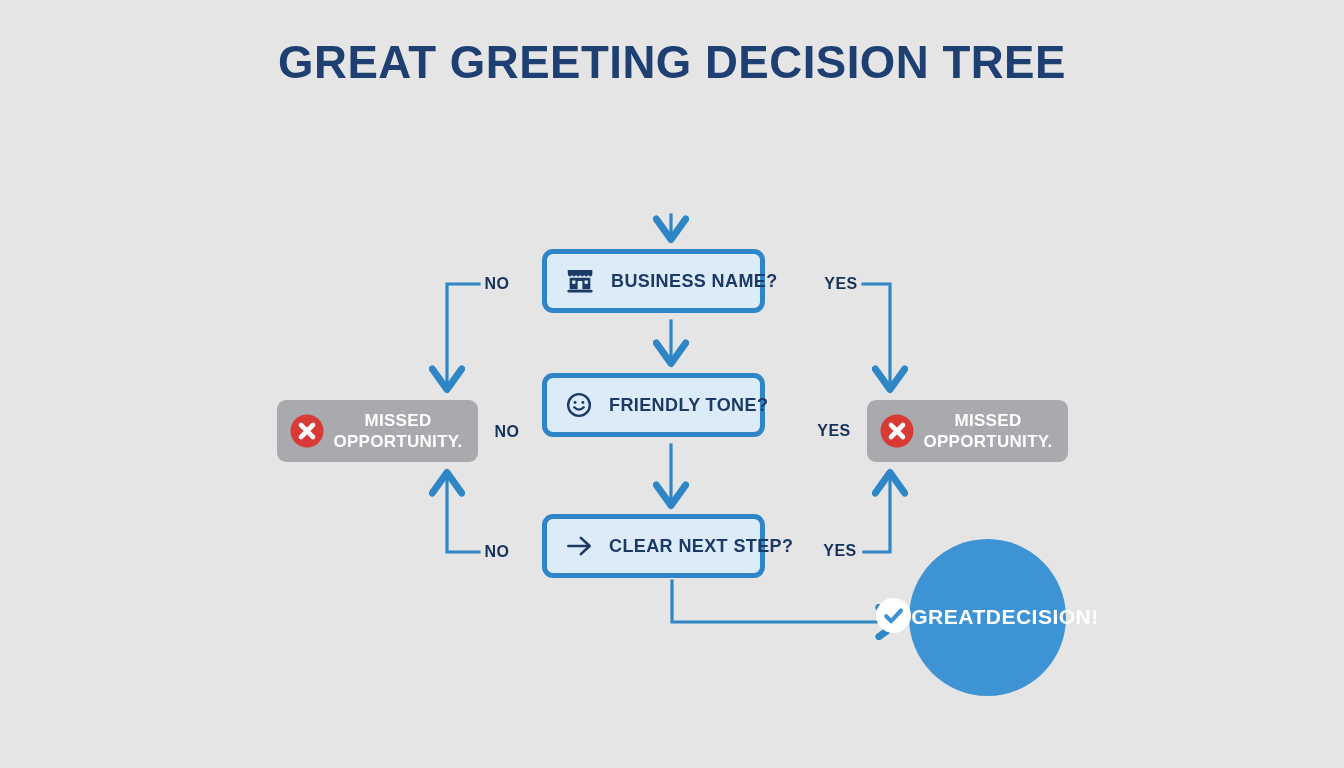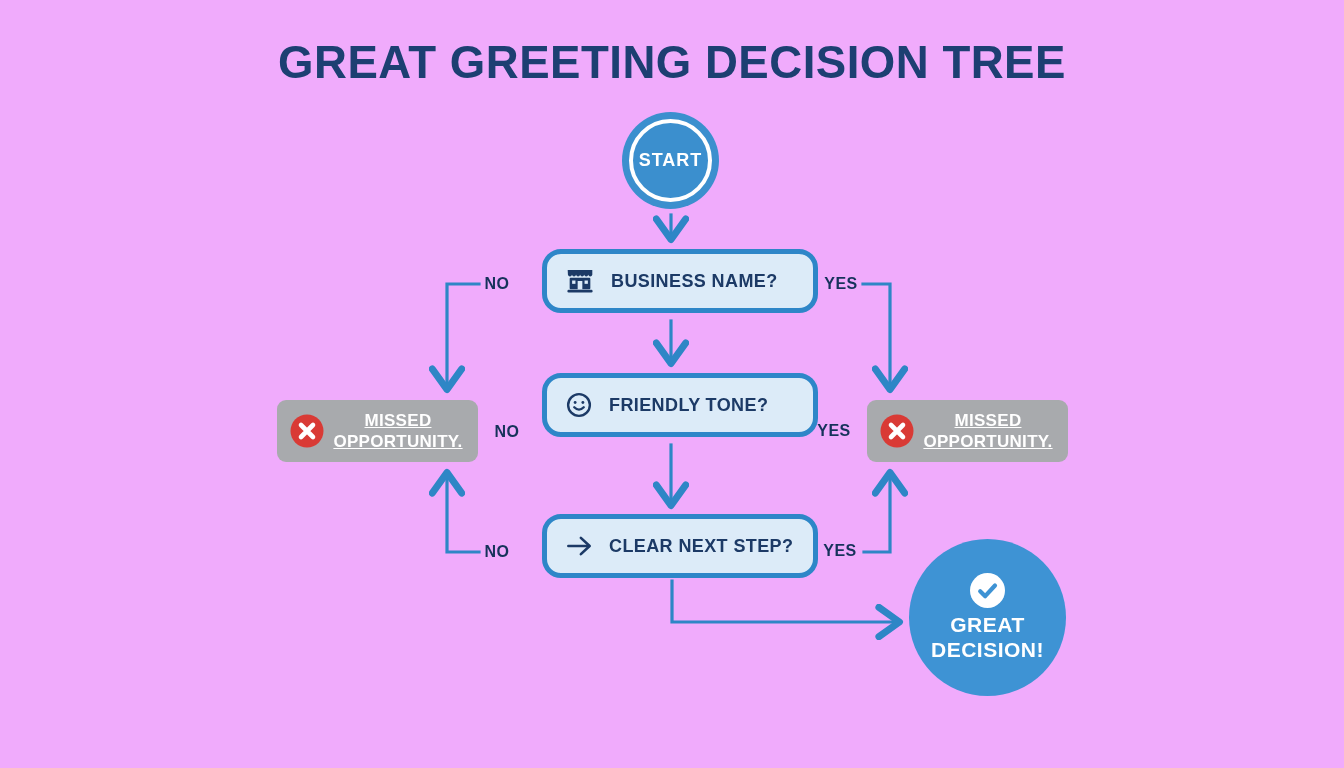--- a/index.html
+++ b/index.html
@@ -1,19 +1,19 @@
 <!DOCTYPE html>
 <html><head>
 <meta charset="utf-8">
 <style>
   * { margin:0; padding:0; box-sizing:border-box; }
   html,body { background:#ffffff; }
   body { font-family:"Liberation Sans", sans-serif; }
   .canvas {
-    position:relative; width:1344px; height:768px; background:#f0abfc;
+    position:relative; width:1344px; height:768px; background:#e5e5e5;
     overflow:hidden;
   }
   .title {
     position:absolute; left:0; top:34px; width:100%;
     text-align:center; font-size:47px; font-weight:bold;
     color:#1d3f72; letter-spacing:0.5px; transform:scaleX(0.97);
     white-space:nowrap;
   }
   
   .wires { position:absolute; left:0; top:0; width:1344px; height:768px; pointer-events:none; }
@@ -28,22 +28,22 @@
     content:""; position:absolute; inset:7px; border:4.5px solid #ffffff;
     border-radius:50%;
   }
   .start-label {
     position:relative; color:#ffffff; font-weight:bold; font-size:18px;
     letter-spacing:1px;
   }
 
   
   .dbox {
-    position:absolute; left:542px; width:276px; height:64px;
-    background:#dcebf8; border:5px solid #2e86c8; border-radius:19px;
+    position:absolute; left:542px; width:223px; height:64px;
+    background:#dcebf8; border:5px solid #2e86c8; border-radius:11px;
     display:flex; align-items:center; padding-left:17px;
   }
   .dbox .nicon { display:flex; align-items:center; margin-right:15px; flex:0 0 auto; }
   .dbox .nlabel {
     color:#1c3a66; font-weight:bold; font-size:18px; letter-spacing:0.4px;
     white-space:nowrap;
   }
   .dbox-1 { top:249px; }
   .dbox-2 { top:373px; }
   .dbox-3 { top:514px; }
@@ -58,28 +58,28 @@
   .missed {
     position:absolute; top:400px; width:201px; height:62px;
     background:#a8aaad; border-radius:9px;
     display:flex; align-items:center;
   }
   .missed-left { left:277px; }
   .missed-right { left:867px; }
   .missed .micon { flex:0 0 auto; margin-left:13px; display:flex; }
   .missed .mtext {
     flex:1 1 auto; text-align:center; color:#ffffff; font-weight:bold;
-    font-size:17px; line-height:1.25; letter-spacing:0.3px; padding-right:6px;text-decoration:underline;
+    font-size:17px; line-height:1.25; letter-spacing:0.3px; padding-right:6px;
   }
 
   
   .success {
     position:absolute; left:909px; top:539px; width:157px; height:157px;
     border-radius:50%; background:#3e93d4;
-    display:flex; flex-direction:column; align-items:center; justify-content:center;
+    display:flex; align-items:center; justify-content:center;
   }
   .success .sicon { display:flex; margin-bottom:5px; }
   .success .sline {
     color:#ffffff; font-weight:bold; font-size:21px; line-height:1.18;
     letter-spacing:0.5px; text-align:center;
   }
 </style>
 </head>
 <body>
 
@@ -98,23 +98,20 @@
       <path d="M671,321 L671,362" marker-end="url(#arr)"></path>
       <path d="M671,445 L671,504" marker-end="url(#arr)"></path>
       <path d="M479,284 L447,284 L447,388" marker-end="url(#arr)"></path>
       <path d="M863,284 L890,284 L890,388" marker-end="url(#arr)"></path>
       <path d="M479,552 L447,552 L447,474" marker-end="url(#arr)"></path>
       <path d="M864,552 L890,552 L890,474" marker-end="url(#arr)"></path>
       <path d="M672,581 L672,622 L898,622" marker-end="url(#arr)"></path>
     </g>
   </svg>
 
-  <div class="start-node">
-    <span class="start-label">START</span>
-  </div>
 
   <div class="dbox dbox-1">
     <span class="nicon">
       <svg width="32" height="30" viewBox="0 0 26 24">
         <g fill="#1c3a66">
           <path d="M3,3 H23 V7 A1.7,1.7 0 0 1 19.7,7 A1.7,1.7 0 0 1 16.4,7 A1.7,1.7 0 0 1 13.1,7 A1.7,1.7 0 0 1 9.8,7 A1.7,1.7 0 0 1 6.5,7 A1.7,1.7 0 0 1 3.2,7 Z"></path>
           <rect x="4.6" y="9.3" width="16.8" height="9.4" rx="0.8"></rect>
           <rect x="2.8" y="19.2" width="20.4" height="2.2" rx="1"></rect>
         </g>
         <g fill="#dcebf8">

